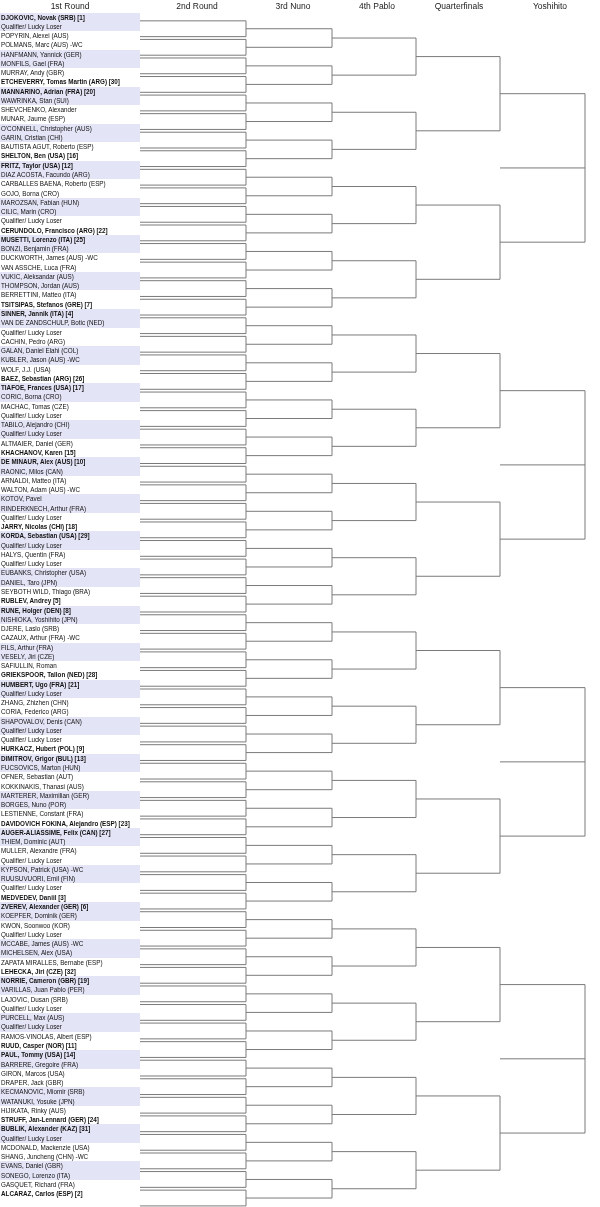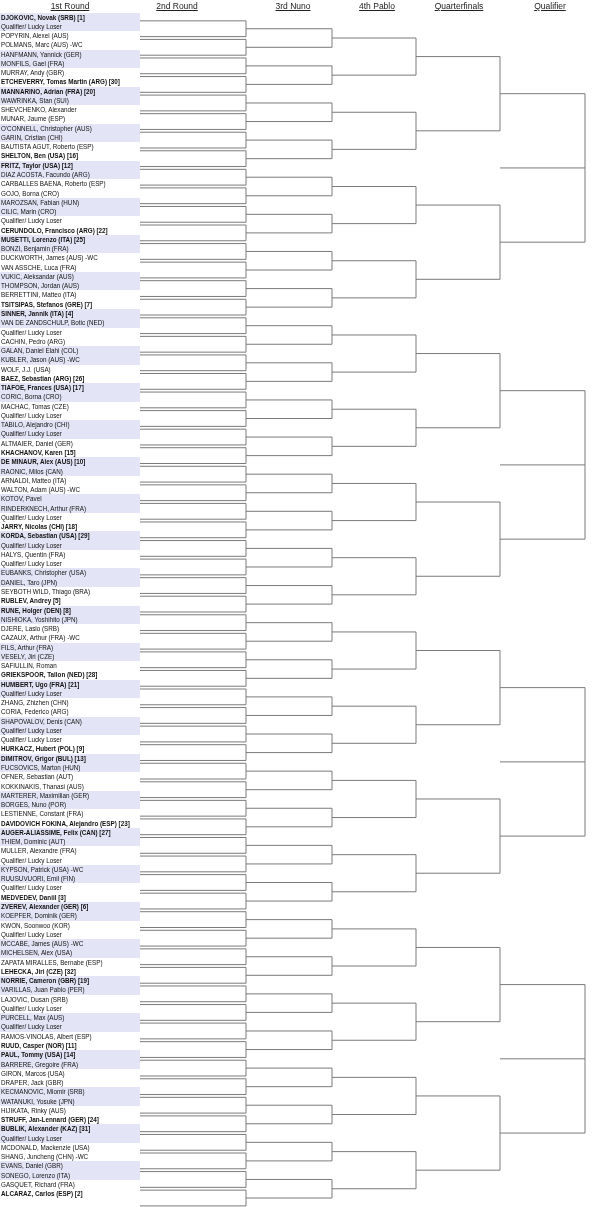--- a/index.html
+++ b/index.html
@@ -1,34 +1,34 @@
 <!DOCTYPE html>
 <html><head>
 <meta charset="utf-8">
 <style>
   html, body { margin:0; padding:0; background:#ffffff; }
   body { width:600px; height:1207px; position:relative; overflow:hidden; font-family:"Liberation Sans", sans-serif; color:#111; }
-  .hdr { position:absolute; top:1px; font-size:8.5px; text-decoration:underline; color:#222; text-align:center; width:90px; }
+  .hdr { position:absolute; top:1px; font-size:8.5px; color:#222; text-align:center; width:90px; }
   .players { position:absolute; left:0; top:12.5px; width:140px; }
   .p { height:9.28px; line-height:9.28px; font-size:6.3px; white-space:nowrap; overflow:hidden; padding-left:1px; }
   .p.shade { background:#e4e4f7; }
   .p.seed { font-weight:bold; }
   svg.br { position:absolute; left:0; top:0; }
   svg.br line { stroke:#7a7a7a; stroke-width:1; }
 </style>
 </head>
 <body>
 
 <div>
   <div class="hdr" style="left:25px;">1st Round</div>
-  <div class="hdr" style="left:132px;">2nd Round</div>
+  <div class="hdr" style="left:152px;">2nd Round</div>
   <div class="hdr" style="left:248px;">3rd Nuno</div>
   <div class="hdr" style="left:332px;">4th Pablo</div>
   <div class="hdr" style="left:414px;">Quarterfinals</div>
-  <div class="hdr" style="left:505px;">Qualifier</div>
+  <div class="hdr" style="left:505px;">Yoshihito</div>
 </div>
 
 <div class="players" id="players">
     <div class="p shade seed">DJOKOVIC, Novak (SRB) [1]</div>
     <div class="p shade">Qualifier/ Lucky Loser</div>
     <div class="p">POPYRIN, Alexei (AUS)</div>
     <div class="p">POLMANS, Marc (AUS) -WC</div>
     <div class="p shade">HANFMANN, Yannick (GER)</div>
     <div class="p shade">MONFILS, Gael (FRA)</div>
     <div class="p">MURRAY, Andy (GBR)</div>

